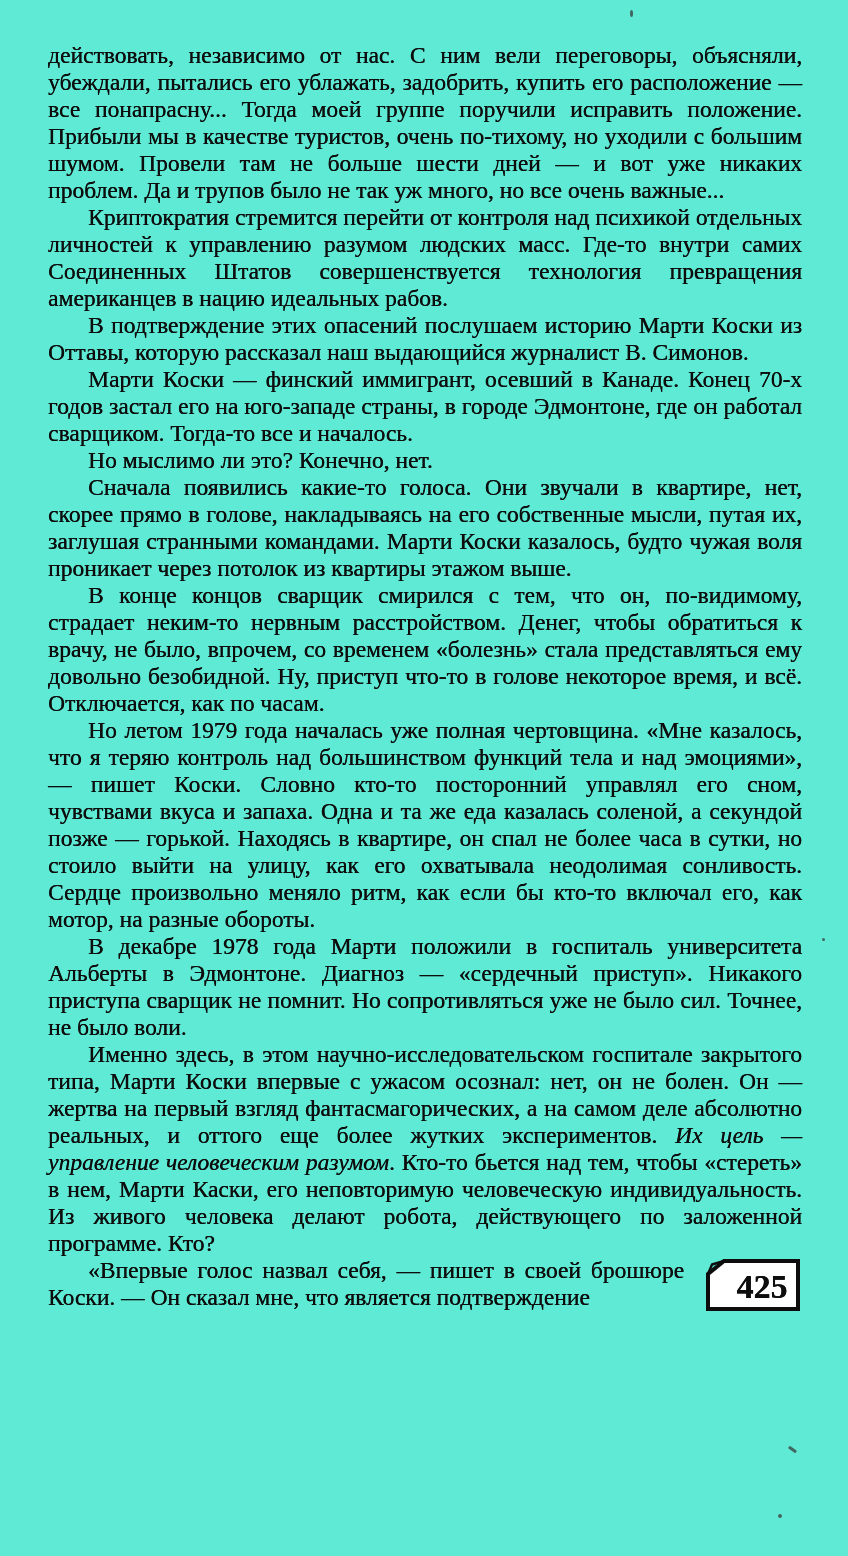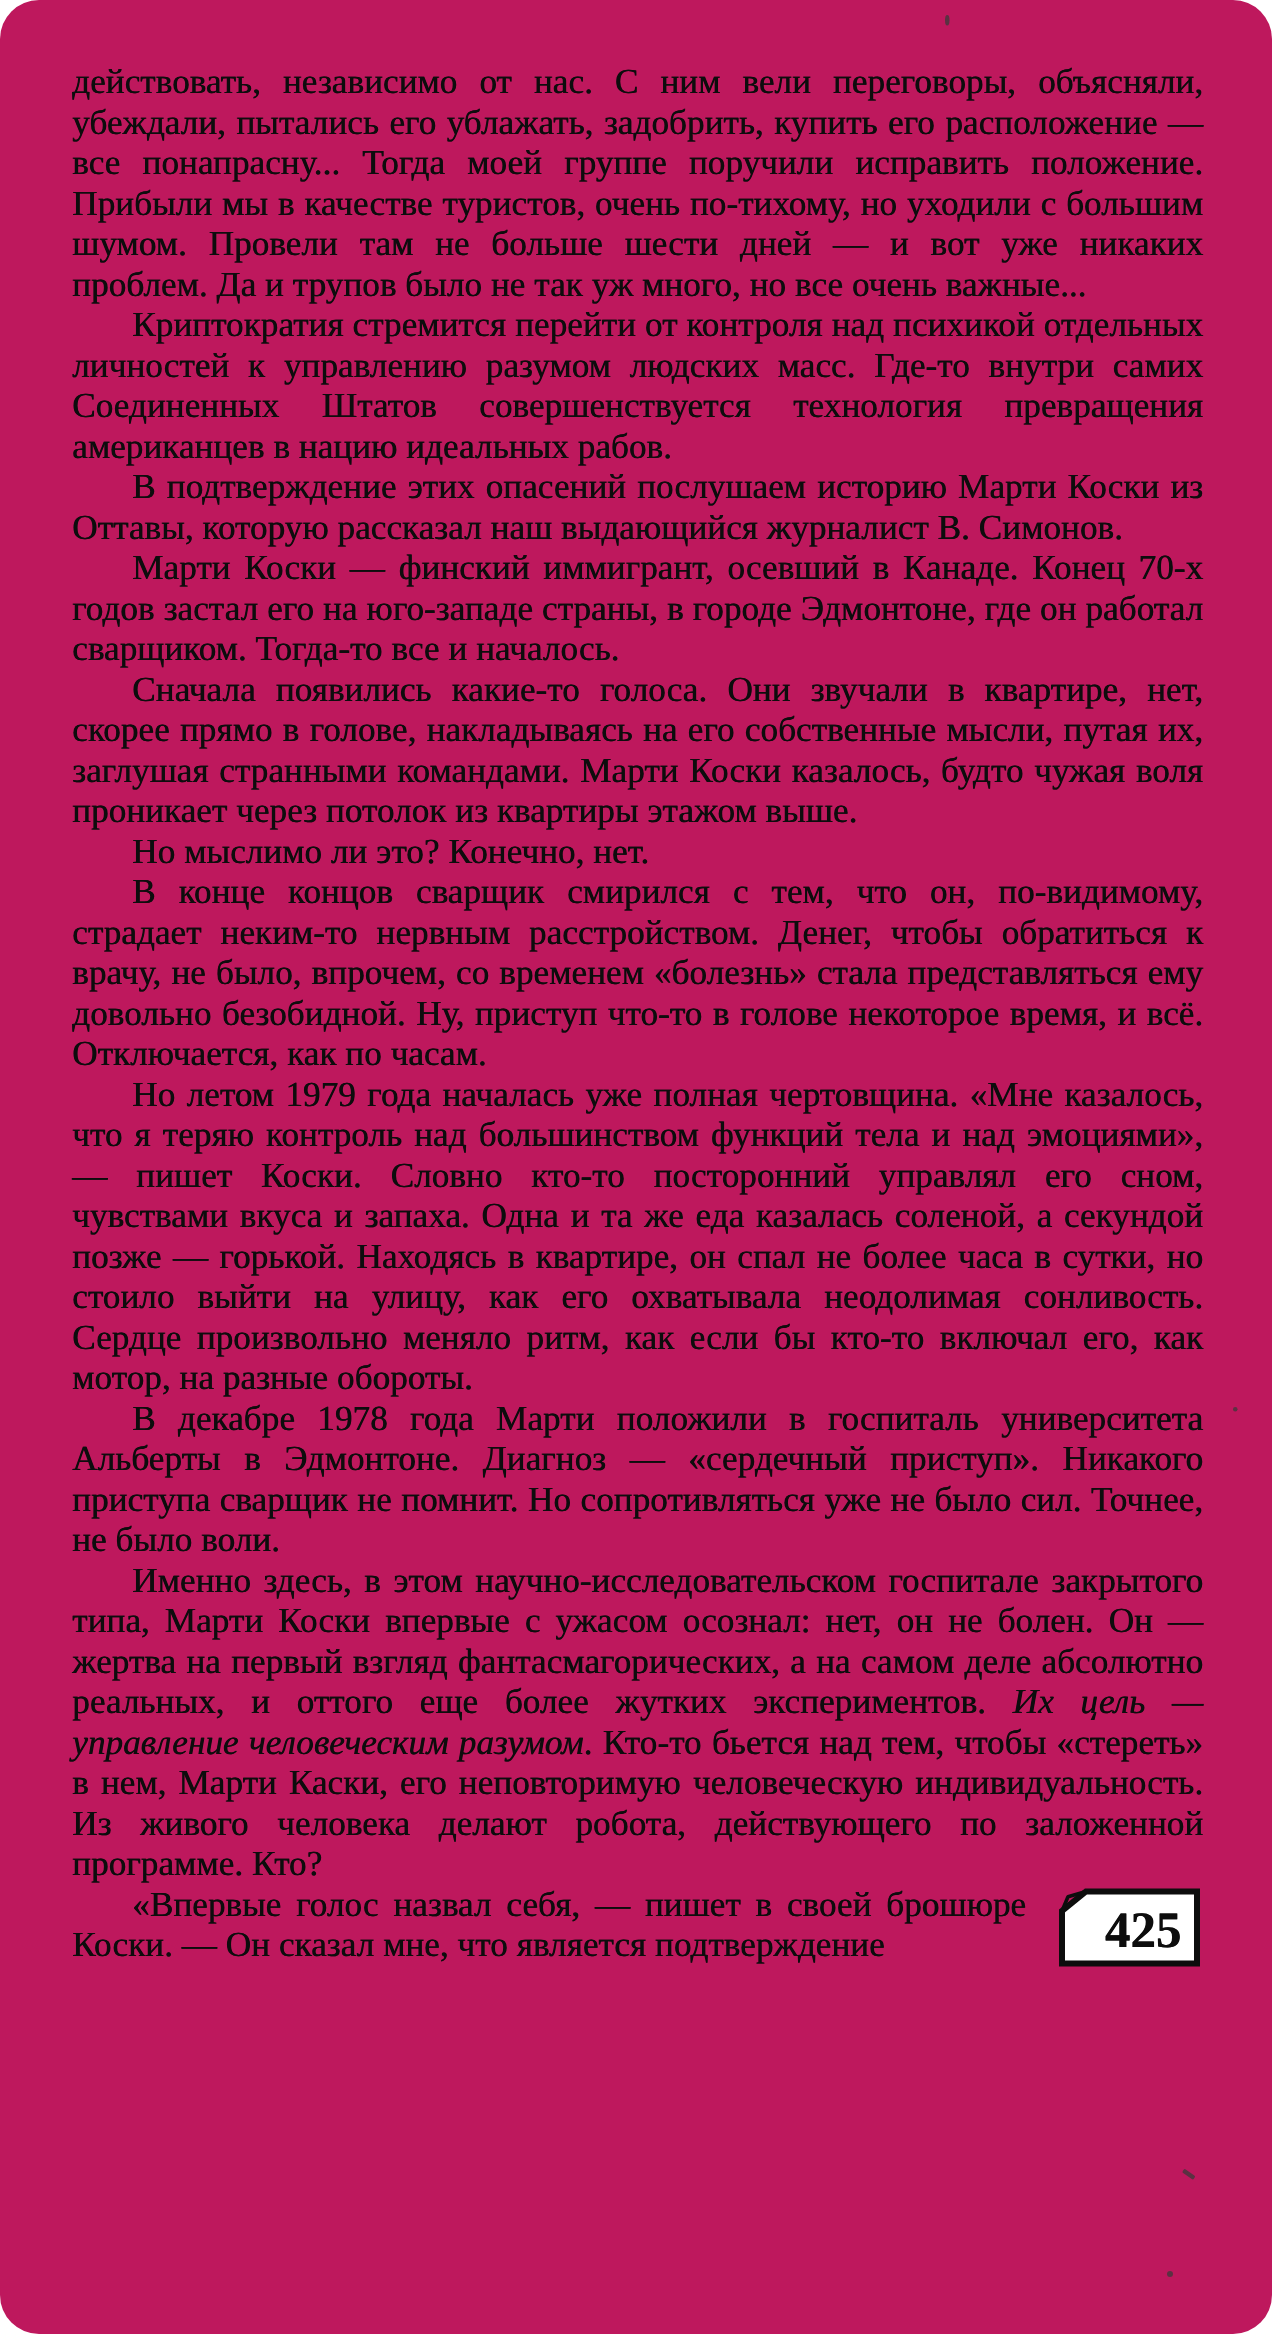--- a/index.html
+++ b/index.html
@@ -1,28 +1,27 @@
 <!DOCTYPE html>
 <html lang="ru"><head>
 <meta charset="utf-8">
 <style>
   html, body { margin: 0; padding: 0; background: #ffffff; }
   .page {
     position: relative;
     box-sizing: border-box;
     width: 848px;
     height: 1556px;
-    background: #be185d;
+    background: #5eead4;
     padding: 42px 46px 0 48px;
     font-family: "Liberation Serif", "DejaVu Serif", serif;
     font-size: 23.5px;
     line-height: 27px;
     color: #0d0d0d;
     overflow: hidden;
-    border-radius: 26px;
   }
   .para {
     margin: 0;
     text-align: justify;
     text-indent: 40px;
     hyphens: auto;
     -webkit-hyphens: auto;
     text-shadow: 0.35px 0 0 currentColor; 
   }
   .para.no-indent { text-indent: 0; }
@@ -53,22 +52,22 @@
 </style>
 </head>
 <body>
 
 <div class="page">
 
   <p class="para no-indent">действовать, независимо от нас. С ним вели переговоры, объясняли, убеждали, пытались его ублажать, задобрить, купить его расположение — все понапрасну... Тогда моей группе поручили исправить положение. Прибыли мы в качестве туристов, очень по-тихому, но уходили с большим шумом. Провели там не больше шести дней — и вот уже никаких проблем. Да и трупов было не так уж много, но все очень важные...</p>
   <p class="para">Криптократия стремится перейти от контроля над психикой отдельных личностей к управлению разумом людских масс. Где-то внутри самих Соединенных Штатов совершенствуется технология превращения американцев в нацию идеальных рабов.</p>
   <p class="para">В подтверждение этих опасений послушаем историю Марти Коски из Оттавы, которую рассказал наш выдающийся журналист В. Симонов.</p>
   <p class="para">Марти Коски — финский иммигрант, осевший в Канаде. Конец 70-х годов застал его на юго-западе страны, в городе Эдмонтоне, где он работал сварщиком. Тогда-то все и началось.</p>
+  <p class="para">Но мыслимо ли это? Конечно, нет.</p>
   <p class="para">Сначала появились какие-то голоса. Они звучали в квартире, нет, скорее прямо в голове, накладываясь на его собственные мысли, путая их, заглушая странными командами. Марти Коски казалось, будто чужая воля проникает через потолок из квартиры этажом выше.</p>
-  <p class="para">Но мыслимо ли это? Конечно, нет.</p>
   <p class="para">В конце концов сварщик смирился с тем, что он, по-видимому, страдает неким-то нервным расстройством. Денег, чтобы обратиться к врачу, не было, впрочем, со временем «болезнь» стала представляться ему довольно безобидной. Ну, приступ что-то в голове некоторое время, и всё. Отключается, как по часам.</p>
   <p class="para">Но летом 1979 года началась уже полная чертовщина. «Мне казалось, что я теряю контроль над большинством функций тела и над эмоциями», — пишет Коски. Словно кто-то посторонний управлял его сном, чувствами вкуса и запаха. Одна и та же еда казалась соленой, а секундой позже — горькой. Находясь в квартире, он спал не более часа в сутки, но стоило выйти на улицу, как его охватывала неодолимая сонливость. Сердце произвольно меняло ритм, как если бы кто-то включал его, как мотор, на разные обороты.</p>
   <p class="para">В декабре 1978 года Марти положили в госпиталь университета Альберты в Эдмонтоне. Диагноз — «сердечный приступ». Никакого приступа сварщик не помнит. Но сопротивляться уже не было сил. Точнее, не было воли.</p>
 
   <p class="para"><span>Именно здесь, в этом научно-исследовательском госпитале закрытого типа, Марти Коски впервые с ужасом осознал: нет, он не болен. Он — жертва на первый взгляд фантасмагорических, а на самом деле абсолютно реальных, и оттого еще более жутких экспериментов. </span><em>Их цель — управление человеческим разумом</em><span>. Кто-то бьется над тем, чтобы «стереть» в нем, Марти Каски, его неповторимую человеческую индивидуальность. Из живого человека делают робота, действующего по заложенной программе. Кто?</span></p>
 
   <p class="para"><span class="pagebox">
         <svg viewBox="0 0 98 56" xmlns="http://www.w3.org/2000/svg">
           <path d="M 20 4 H 94 V 52 H 4 V 17 Z" fill="#ffffff" stroke="#0d0d0d" stroke-width="4" stroke-linejoin="miter"></path>
           <path d="M 20 4 L 8 7.5 L 4 17" fill="none" stroke="#0d0d0d" stroke-width="2.4" stroke-linejoin="round"></path>

